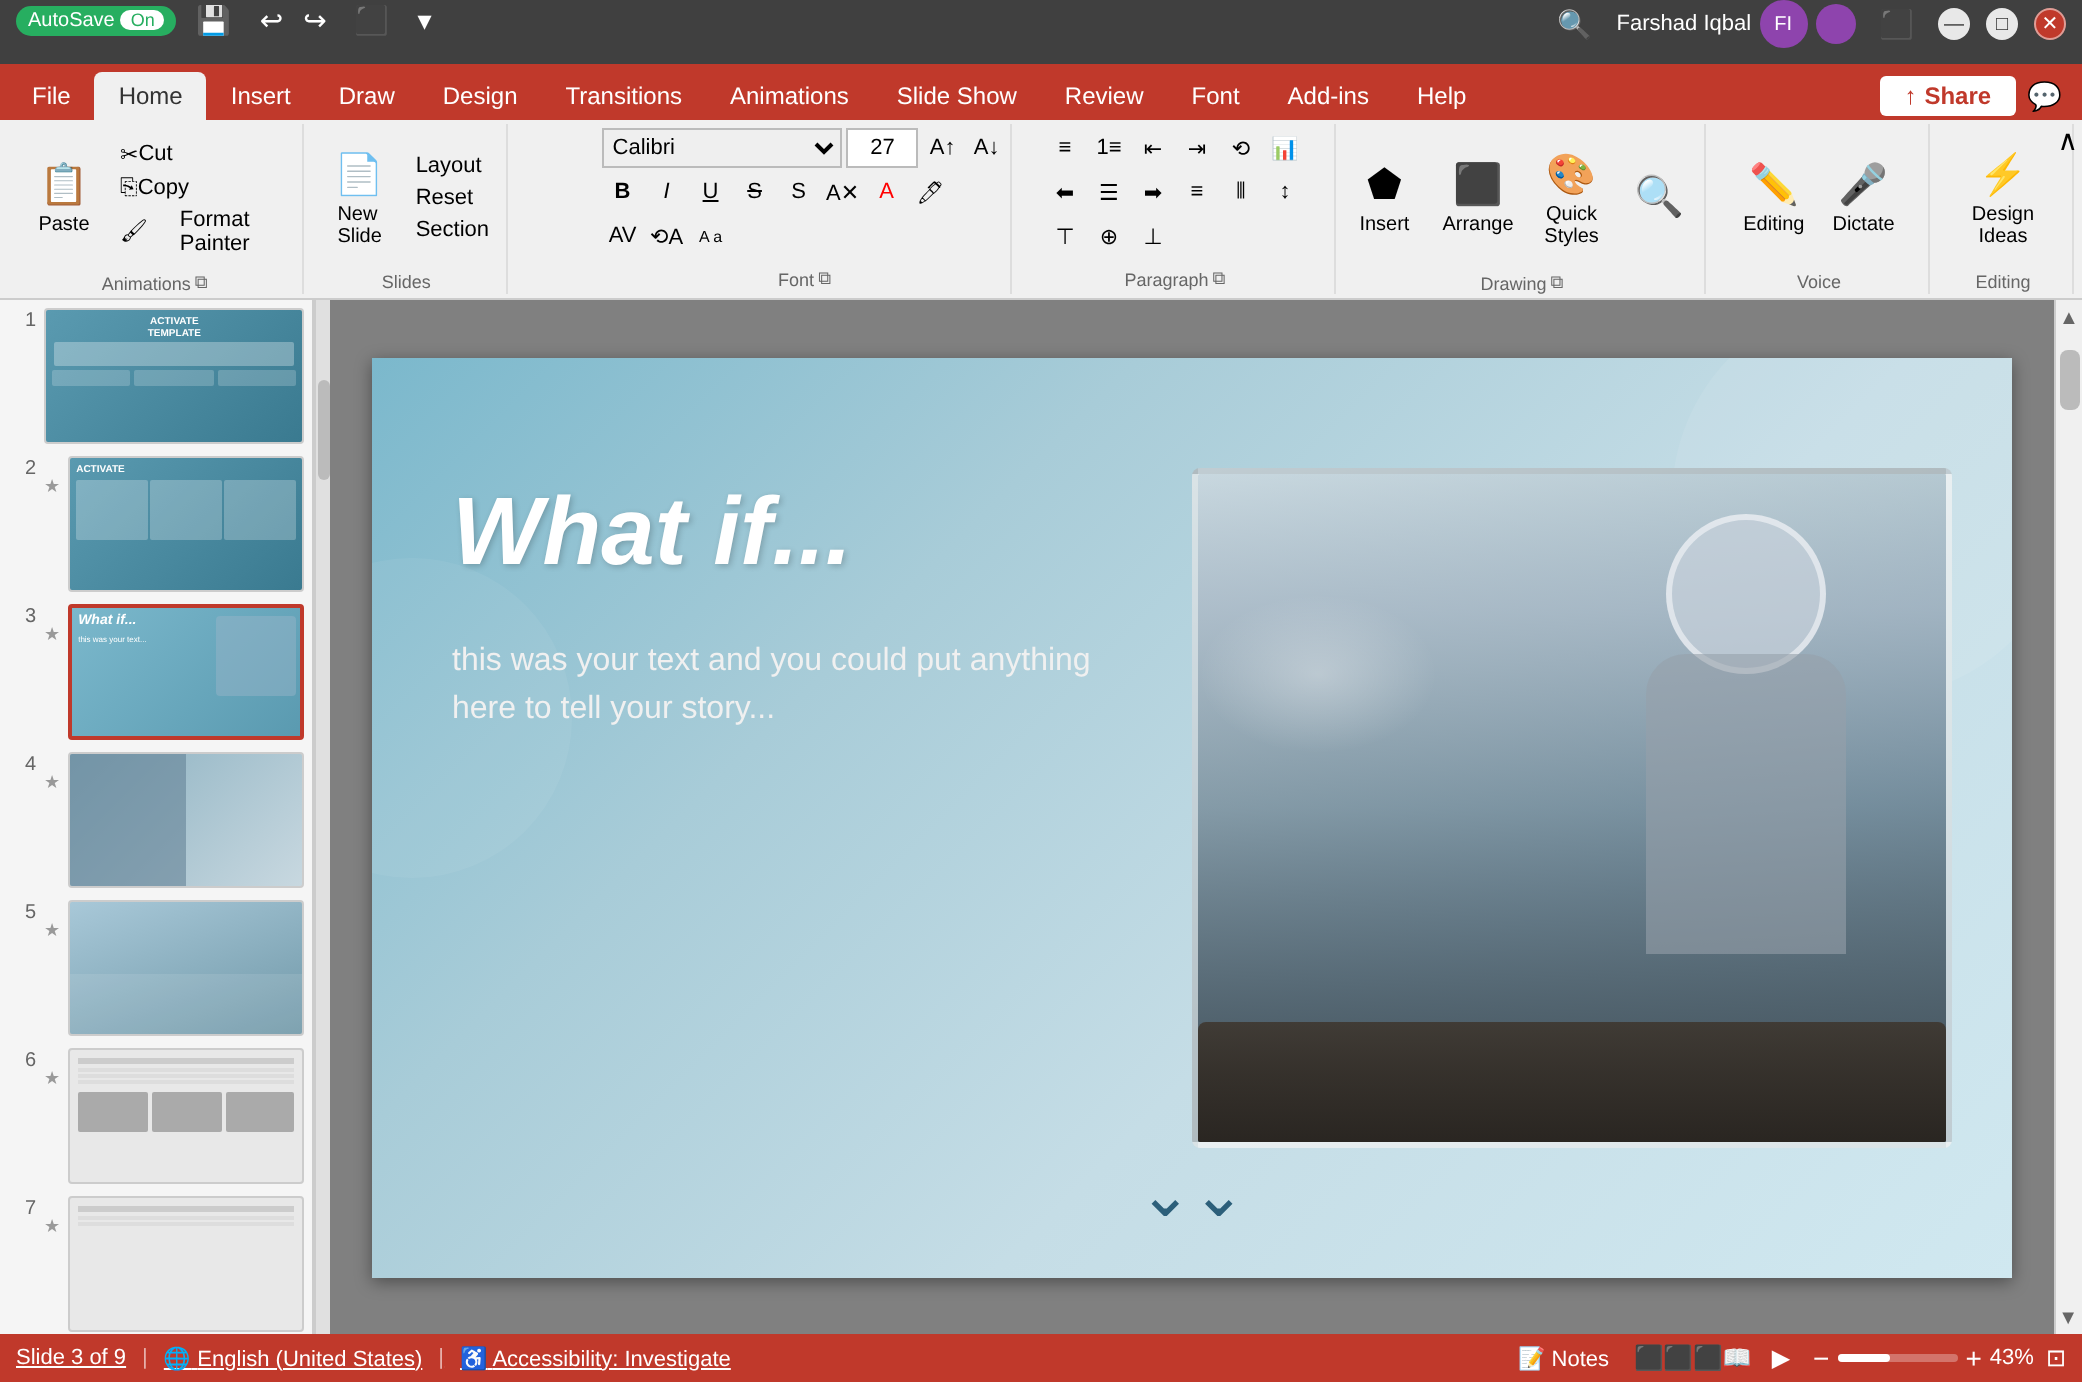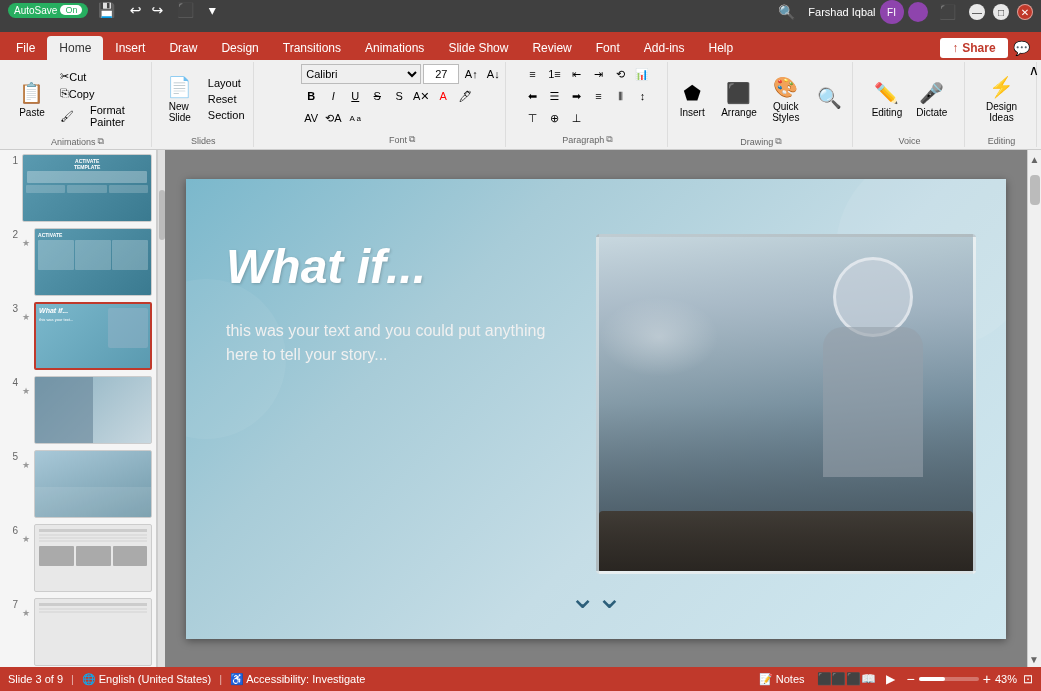--- a/index.html
+++ b/index.html
@@ -241,21 +241,21 @@
     
     .status-bar {
       height: 24px;
       background: #c0392b;
       display: flex;
       align-items: center;
       padding: 0 8px;
       color: white;
       font-size: 11px;
     }
-    .status-left { display: flex; align-items: center; gap: 8px; flex: 1; }
+    .status-left { display: flex; align-items: center; gap: 8px; flex: 1; text-decoration: underline; }
     .status-right { display: flex; align-items: center; gap: 6px; }
     .notes-btn { background: none; border: none; color: white; cursor: pointer; font-size: 11px; padding: 0 4px; }
     .view-btns { display: flex; gap: 2px; }
     .view-btn { width: 20px; height: 16px; background: none; border: none; cursor: pointer; color: white; font-size: 12px; display: flex; align-items: center; justify-content: center; }
     .zoom-control { display: flex; align-items: center; gap: 4px; }
     .zoom-minus, .zoom-plus { background: none; border: none; color: white; cursor: pointer; font-size: 14px; }
     .zoom-bar { width: 60px; height: 4px; background: rgba(255,255,255,0.3); border-radius: 2px; position: relative; }
     .zoom-fill { height: 100%; width: 43%; background: white; border-radius: 2px; }
     .zoom-pct { font-size: 11px; }
 

